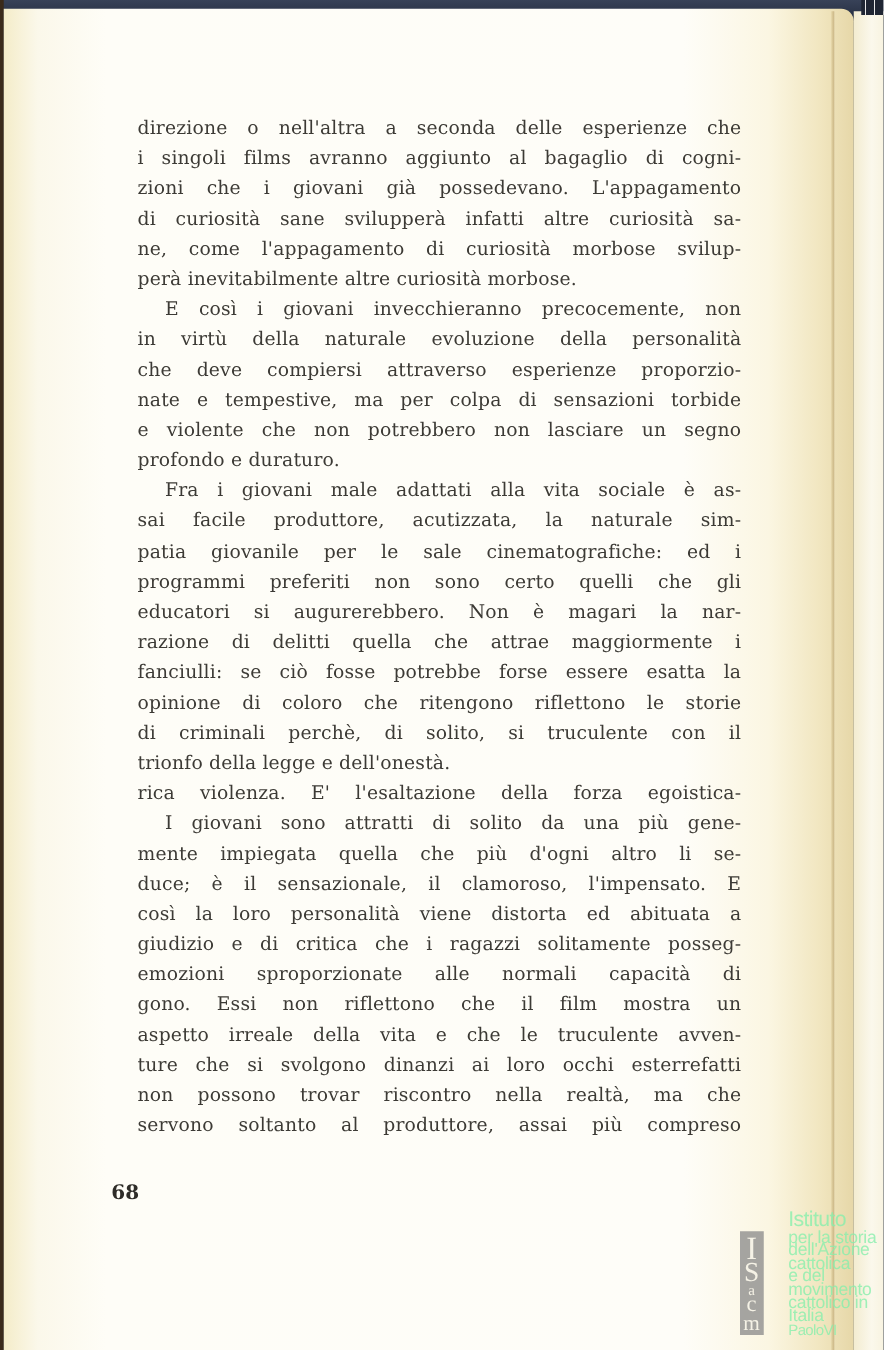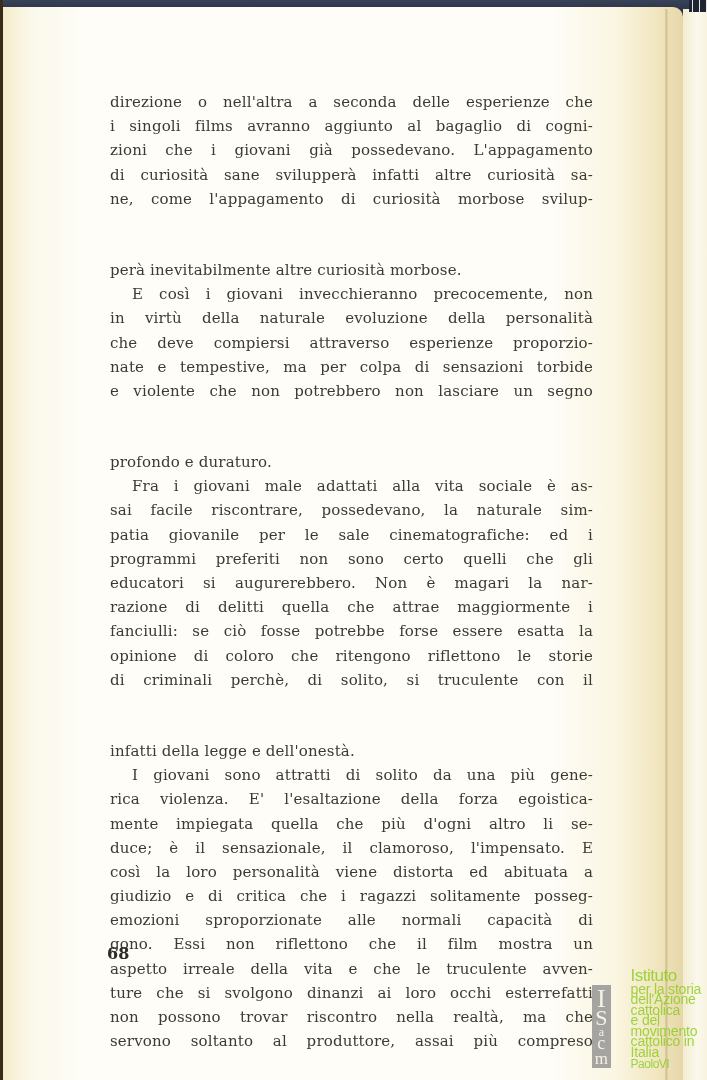--- a/index.html
+++ b/index.html
@@ -64,28 +64,27 @@
     }
     .line {
       display: block;
       white-space: nowrap;
       text-align: justify;
       text-align-last: justify;
       height: 24.2px;
     }
     .line.last {
       text-align-last: left;
-      margin-top: 47px;
     }
     .line.indent {
       padding-left: 22px;
     }
     .page-number {
       position: absolute;
-      left: 107px;
+      left: 89px;
       top: 944px;
       font-family: "DejaVu Serif", serif;
       font-weight: bold;
       font-size: 16px;
       color: #2e2c28;
     }
     .logo {
       position: absolute;
       left: 592px;
       top: 985px;
@@ -112,21 +111,21 @@
       display: block;
       text-align: center;
     }
     .lm-i { font-size: 26px; }
     .lm-s { font-size: 22px; margin-top: -6px; }
     .lm-a { font-size: 12px; margin-top: -4px; }
     .lm-c { font-size: 18px; margin-top: -4px; }
     .lm-m { font-size: 17px; margin-top: -3px; }
     .logo-text {
       margin-left: 20px;
-      color: #84cc16;
+      color: #86efac;
       font-family: "Liberation Sans", sans-serif;
       display: flex;
       flex-direction: column;
       justify-content: flex-end;
       line-height: 1;
     }
     .lt-big { font-size: 17px; letter-spacing: -0.5px; }
     .lt-small { font-size: 14px; line-height: 10.5px; letter-spacing: -0.2px; }
     .lt-paolo { font-size: 12px; letter-spacing: -0.5px; margin-top: 1px; }
   </style>
@@ -153,33 +152,33 @@
     <div>
       <span class="line indent">E così i giovani invecchieranno precocemente, non</span>
       <span class="line">in virtù della naturale evoluzione della personalità</span>
       <span class="line">che deve compiersi attraverso esperienze proporzio-</span>
       <span class="line">nate e tempestive, ma per colpa di sensazioni torbide</span>
       <span class="line">e violente che non potrebbero non lasciare un segno</span>
       <span class="line last">profondo e duraturo.</span>
     </div>
     <div>
       <span class="line indent">Fra i giovani male adattati alla vita sociale è as-</span>
-      <span class="line">sai facile riscontrare, possedevano, la naturale sim-</span>
+      <span class="line">sai facile produttore, acutizzata, la naturale sim-</span>
       <span class="line">patia giovanile per le sale cinematografiche: ed i</span>
       <span class="line">programmi preferiti non sono certo quelli che gli</span>
       <span class="line">educatori si augurerebbero. Non è magari la nar-</span>
       <span class="line">razione di delitti quella che attrae maggiormente i</span>
       <span class="line">fanciulli: se ciò fosse potrebbe forse essere esatta la</span>
       <span class="line">opinione di coloro che ritengono riflettono le storie</span>
       <span class="line">di criminali perchè, di solito, si truculente con il</span>
-      <span class="line last">infatti della legge e dell'onestà.</span>
-    </div>
-    <div>
+      <span class="line last">trionfo della legge e dell'onestà.</span>
+    </div>
+    <div>
+      <span class="line">rica violenza. E' l'esaltazione della forza egoistica-</span>
       <span class="line indent">I giovani sono attratti di solito da una più gene-</span>
-      <span class="line">rica violenza. E' l'esaltazione della forza egoistica-</span>
       <span class="line">mente impiegata quella che più d'ogni altro li se-</span>
       <span class="line">duce; è il sensazionale, il clamoroso, l'impensato. E</span>
       <span class="line">così la loro personalità viene distorta ed abituata a</span>
       <span class="line">giudizio e di critica che i ragazzi solitamente posseg-</span>
       <span class="line">emozioni sproporzionate alle normali capacità di</span>
       <span class="line">gono. Essi non riflettono che il film mostra un</span>
       <span class="line">aspetto irreale della vita e che le truculente avven-</span>
       <span class="line">ture che si svolgono dinanzi ai loro occhi esterrefatti</span>
       <span class="line">non possono trovar riscontro nella realtà, ma che</span>
       <span class="line">servono soltanto al produttore, assai più compreso</span>

